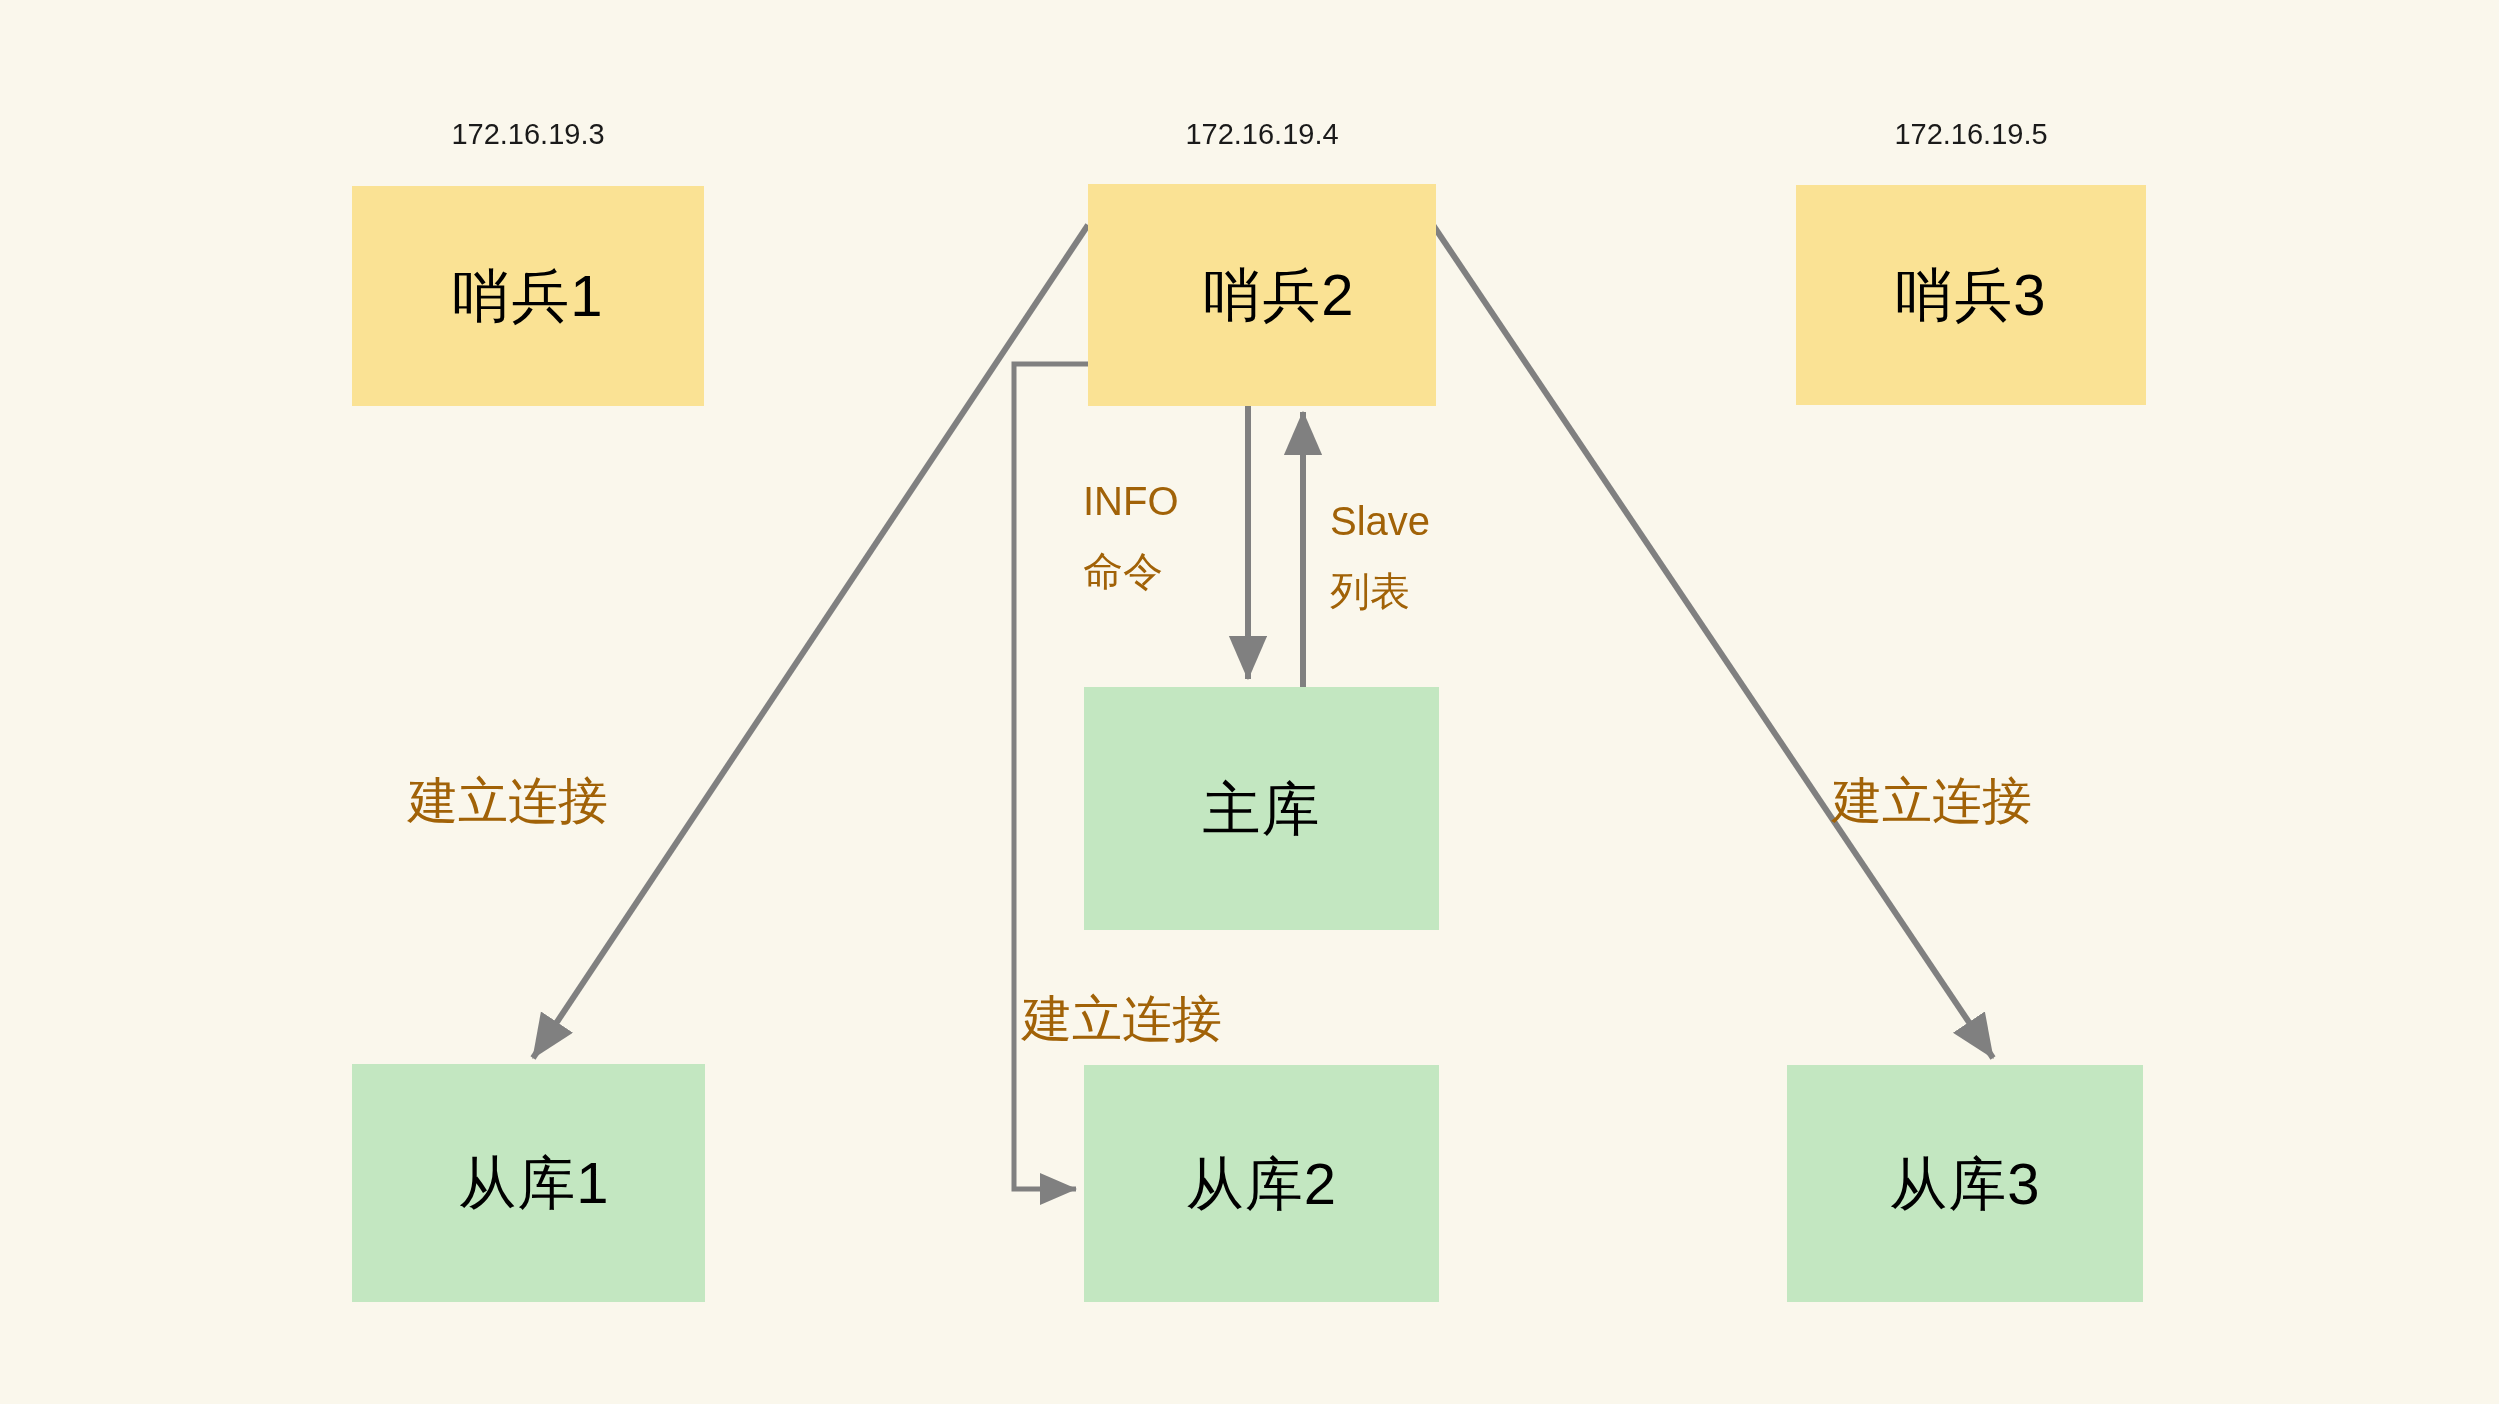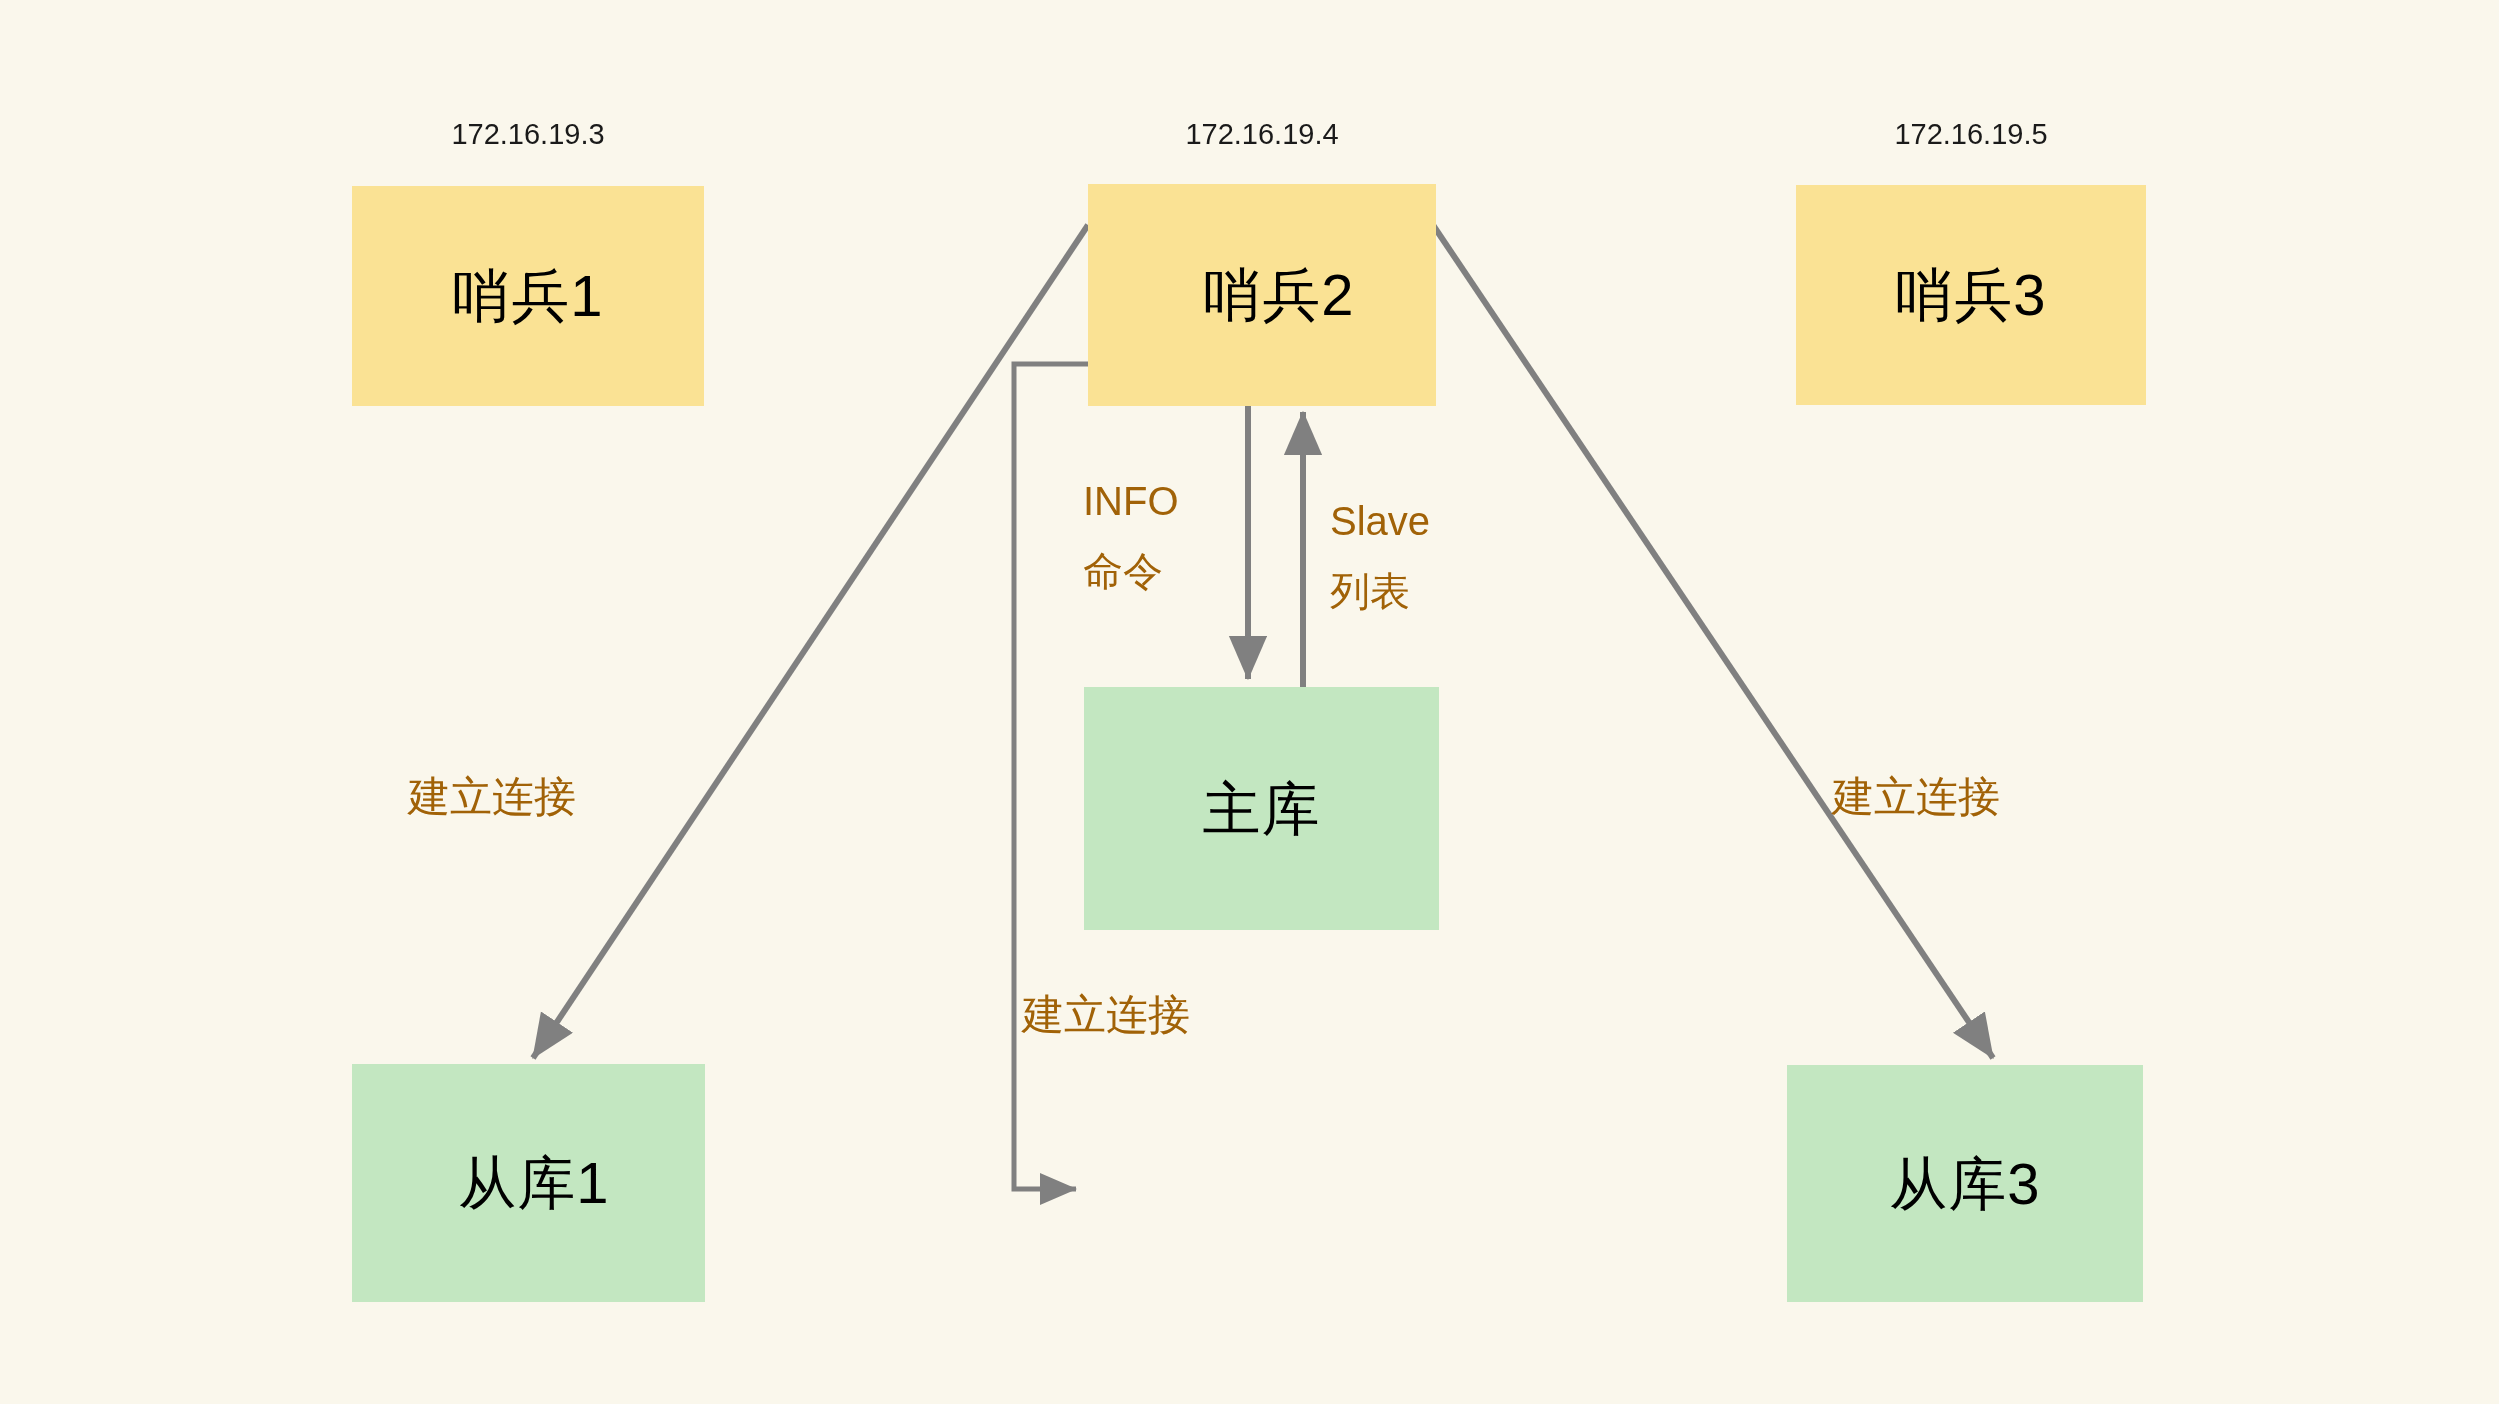--- a/index.html
+++ b/index.html
@@ -36,21 +36,21 @@
     white-space: nowrap;
     text-align: center;
   }
   .edge-label {
     position: absolute;
     color: #a16207;
     font-size: 40px;
     line-height: 1.18;
     white-space: pre;
   }
-  .edge-label.big { font-size: 42px; }
+  .edge-label.big { font-size: 50px; }
   svg.wires {
     position: absolute;
     left: 0; top: 0;
     width: 2499px;
     height: 1404px;
     pointer-events: none;
   }
 </style>
 </head>
 <body>
@@ -78,20 +78,21 @@
   <div class="ip-label" style="left:352px; top:120px; width:352px;">172.16.19.3</div>
   <div class="ip-label" style="left:1088px; top:120px; width:348px;">172.16.19.4</div>
   <div class="ip-label" style="left:1796px; top:120px; width:350px;">172.16.19.5</div>
 
   <div class="node sentinel" style="left:352px; top:186px; width:352px; height:220px;">哨兵1</div>
   <div class="node sentinel" style="left:1088px; top:184px; width:348px; height:222px;padding-left:34px;">哨兵2</div>
   <div class="node sentinel" style="left:1796px; top:185px; width:350px; height:220px;">哨兵3</div>
 
   <div class="node db" style="left:1084px; top:687px; width:355px; height:243px;">主库</div>
   <div class="node db" style="left:352px; top:1064px; width:353px; height:238px;padding-left:11px;">从库1</div>
+  <div class="node db" style="left:1084px; top:1065px; width:355px; height:237px;">从库2</div>
   <div class="node db" style="left:1787px; top:1065px; width:356px; height:237px;">从库3</div>
 
   <div class="edge-label" style="left:1083px; top:478px;">INFO</div>
   <div class="edge-label" style="left:1083px; top:548px;">命令</div>
 
   <div class="edge-label" style="left:1330px; top:498px;">Slave</div>
   <div class="edge-label" style="left:1330px; top:568px;">列表</div>
 
   <div class="edge-label big" style="left:408px; top:772px;">建立连接</div>
 

